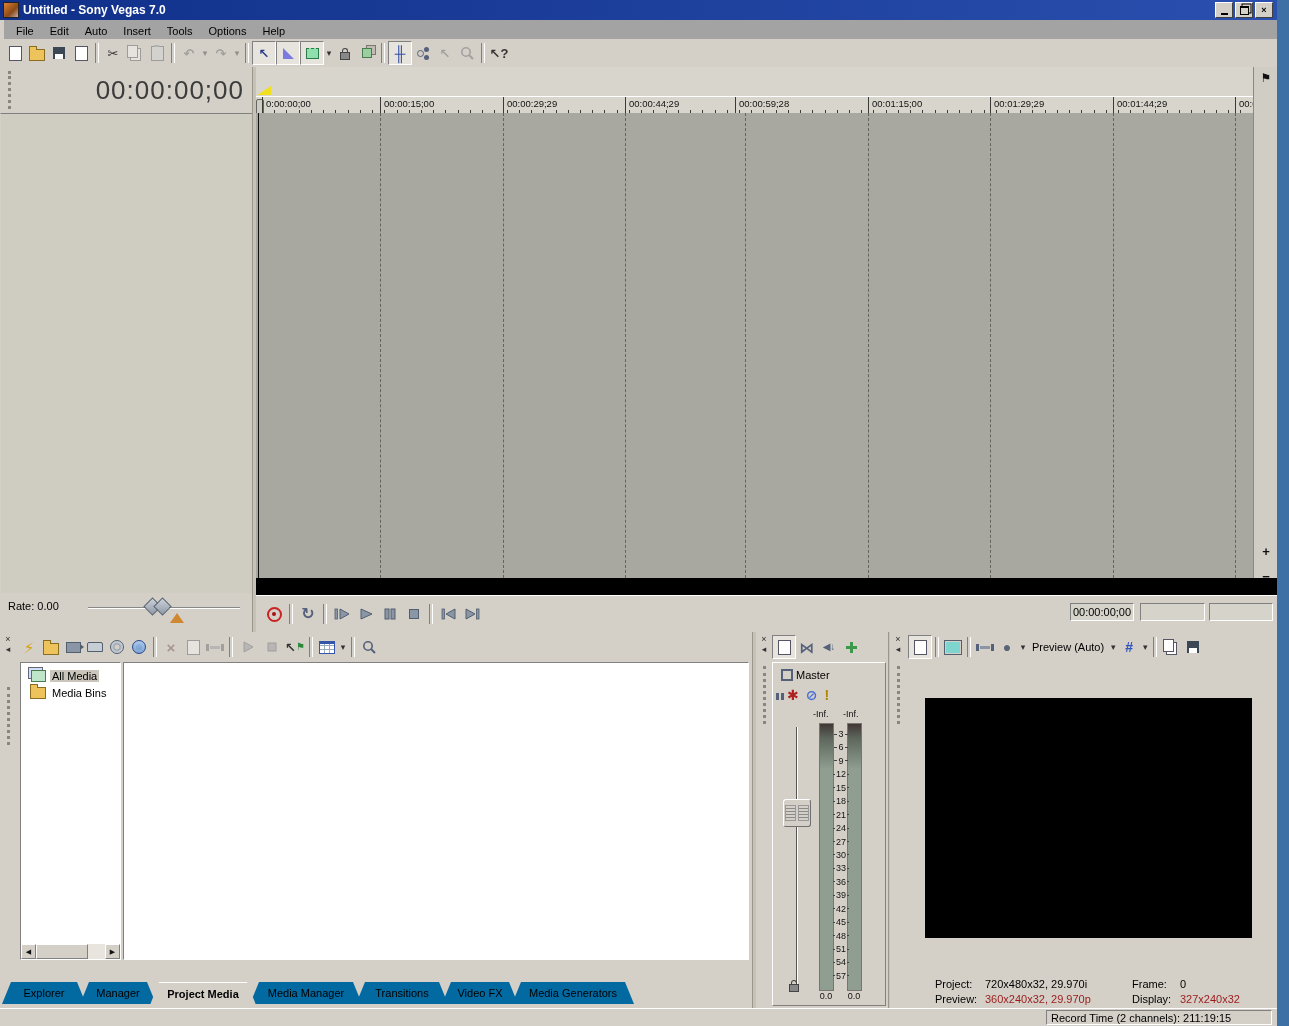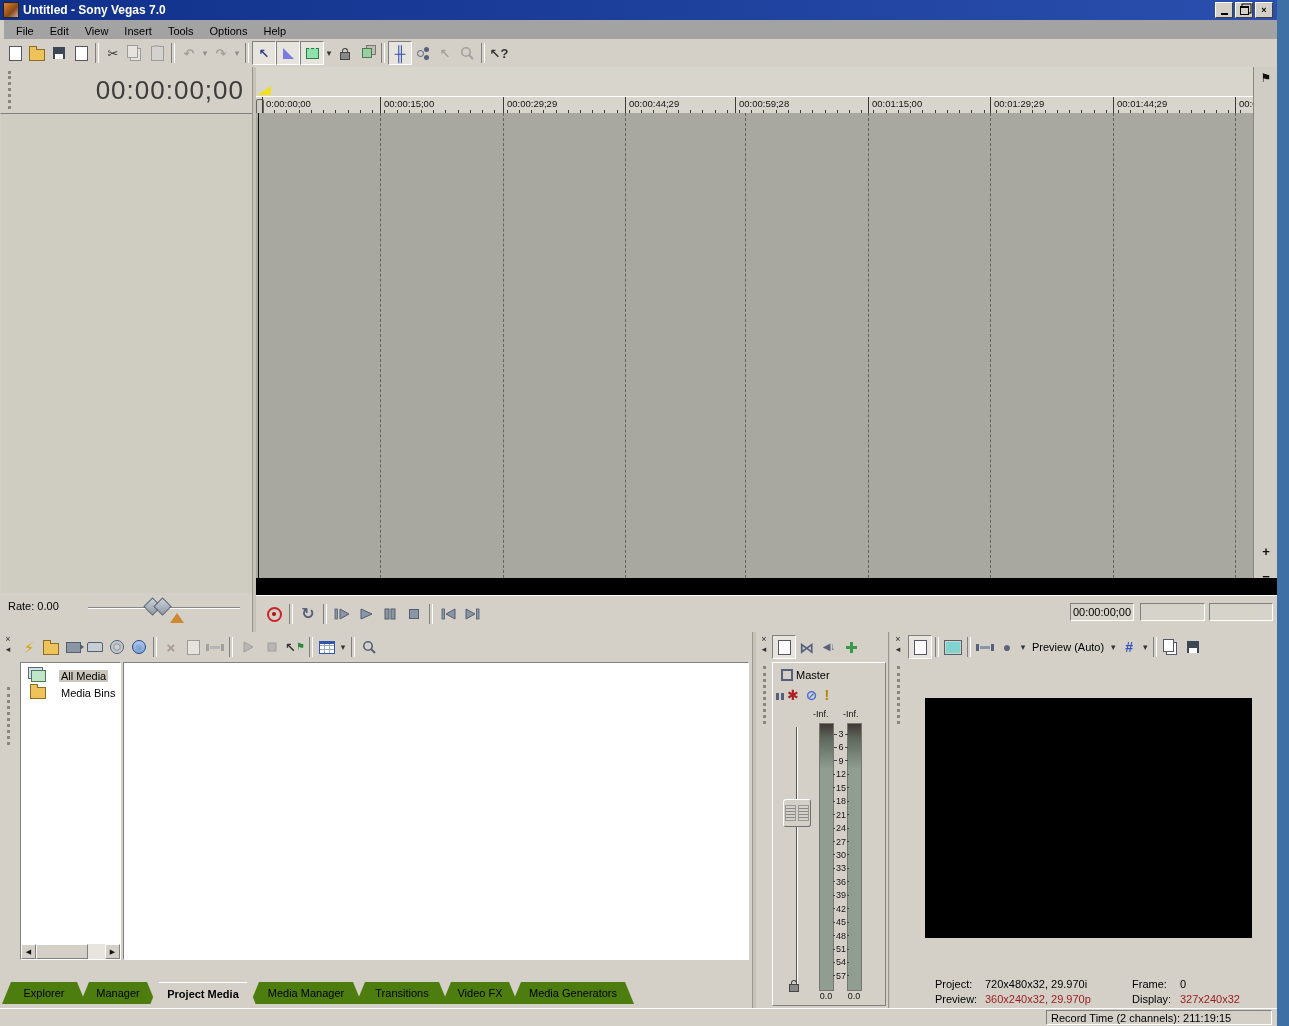--- a/index.html
+++ b/index.html
@@ -91,32 +91,32 @@
   
   .transport{left:256px;top:595px;width:1021px;height:37px;background:#d4d0c8;border-top:1px solid #fff;display:flex;align-items:center;padding-left:6px;box-sizing:border-box;}
   .pbtn{width:24px;height:24px;display:flex;align-items:center;justify-content:center;}
   .tfield{position:absolute;top:7px;height:18px;background:#d6d3ca;border:1px solid;border-color:#808080 #fff #fff #808080;
           display:flex;align-items:center;justify-content:center;font-size:11px;box-sizing:border-box;}
   
   .dock{top:632px;height:376px;background:#d4d0c8;}
   .panelctl{position:absolute;left:2px;top:2px;width:12px;display:flex;flex-direction:column;align-items:center;color:#333;font-size:9px;line-height:10px;}
   .ptool{position:absolute;top:2px;height:26px;display:flex;align-items:center;}
   .whitebox{position:absolute;background:#fff;border:1px solid;border-color:#808080 #fff #fff #808080;}
-  .treeitem{display:flex;align-items:center;height:17px;padding-left:4px;gap:13px;white-space:nowrap;}
+  .treeitem{display:flex;align-items:center;height:17px;padding-left:4px;gap:4px;white-space:nowrap;}
   .treelabel{padding:0 2px;}
   .sel .treelabel{background:#cac6bc;}
   .sh-media{width:13px;height:10px;background:#bfe6c8;border:1px solid #4a7a50;box-shadow:-3px -3px 0 -1px #cfe0f8,-3px -3px 0 0 #667;}
   .hscroll{position:absolute;left:0;bottom:0;width:100%;height:15px;background:#d4d0c8;display:flex;}
   .sarrow{width:15px;height:15px;background:#d4d0c8;border:1px solid;border-color:#fff #808080 #808080 #fff;
           display:flex;align-items:center;justify-content:center;font-size:7px;color:#111;box-sizing:border-box;}
   .sthumb{width:52px;height:15px;background:#d4d0c8;border:1px solid;border-color:#fff #808080 #808080 #fff;box-sizing:border-box;}
   .strack{flex:1;background:#e8e5de;}
   
   .tabs{position:absolute;left:8px;top:350px;height:22px;display:flex;}
-  .tab{height:22px;display:flex;align-items:center;justify-content:center;background:#4d7c0f;
+  .tab{height:22px;display:flex;align-items:center;justify-content:center;background:#0369a1;
        clip-path:polygon(9px 0,calc(100% - 9px) 0,100% 100%,0 100%);margin-left:-6px;font-size:11px;}
   .tab.active{background:#d4d0c8;font-weight:bold;z-index:2;border-top:1px solid #fff;}
   
   .strip{position:absolute;left:16px;top:30px;width:114px;height:344px;background:#d4d0c8;border:1px solid;border-color:#fff #808080 #808080 #fff;box-sizing:border-box;}
   .mhead{display:flex;align-items:center;gap:0;padding:3px 0 0 5px;}
   .mbtns{display:flex;gap:7px;padding:4px 0 0 7px;align-items:center;}
   .clipline{position:absolute;top:46px;width:100%;display:flex;font-size:9px;color:#111;}
   .fader-track{position:absolute;left:23px;top:64px;width:1px;height:262px;background:#555;box-shadow:1px 0 0 #fff;}
   .fader-handle{position:absolute;left:10px;top:136px;width:26px;height:26px;background:#d4d0c8;border:1px solid;border-color:#fff #707070 #707070 #fff;border-radius:3px;display:flex;align-items:center;justify-content:center;gap:2px;}
   .fader-handle i{display:block;width:9px;height:14px;background:repeating-linear-gradient(#d4d0c8 0 2px,#8a8a8a 2px 3px);border:1px solid #999;}
@@ -154,21 +154,21 @@
         </span>
       <span class="wb">
           <span>×</span>
         </span>
     </span>
   </div>
 
   <div class="abs menubar">
     <span class="menuitem">File</span>
     <span class="menuitem">Edit</span>
-    <span class="menuitem">View</span>
+    <span class="menuitem">Auto</span>
     <span class="menuitem">Insert</span>
     <span class="menuitem">Tools</span>
     <span class="menuitem">Options</span>
     <span class="menuitem">Help</span>
   </div>
 
   <div class="abs toolbar">
     <span class="tbtn">
         <span class="sh-page"></span>
       </span>

